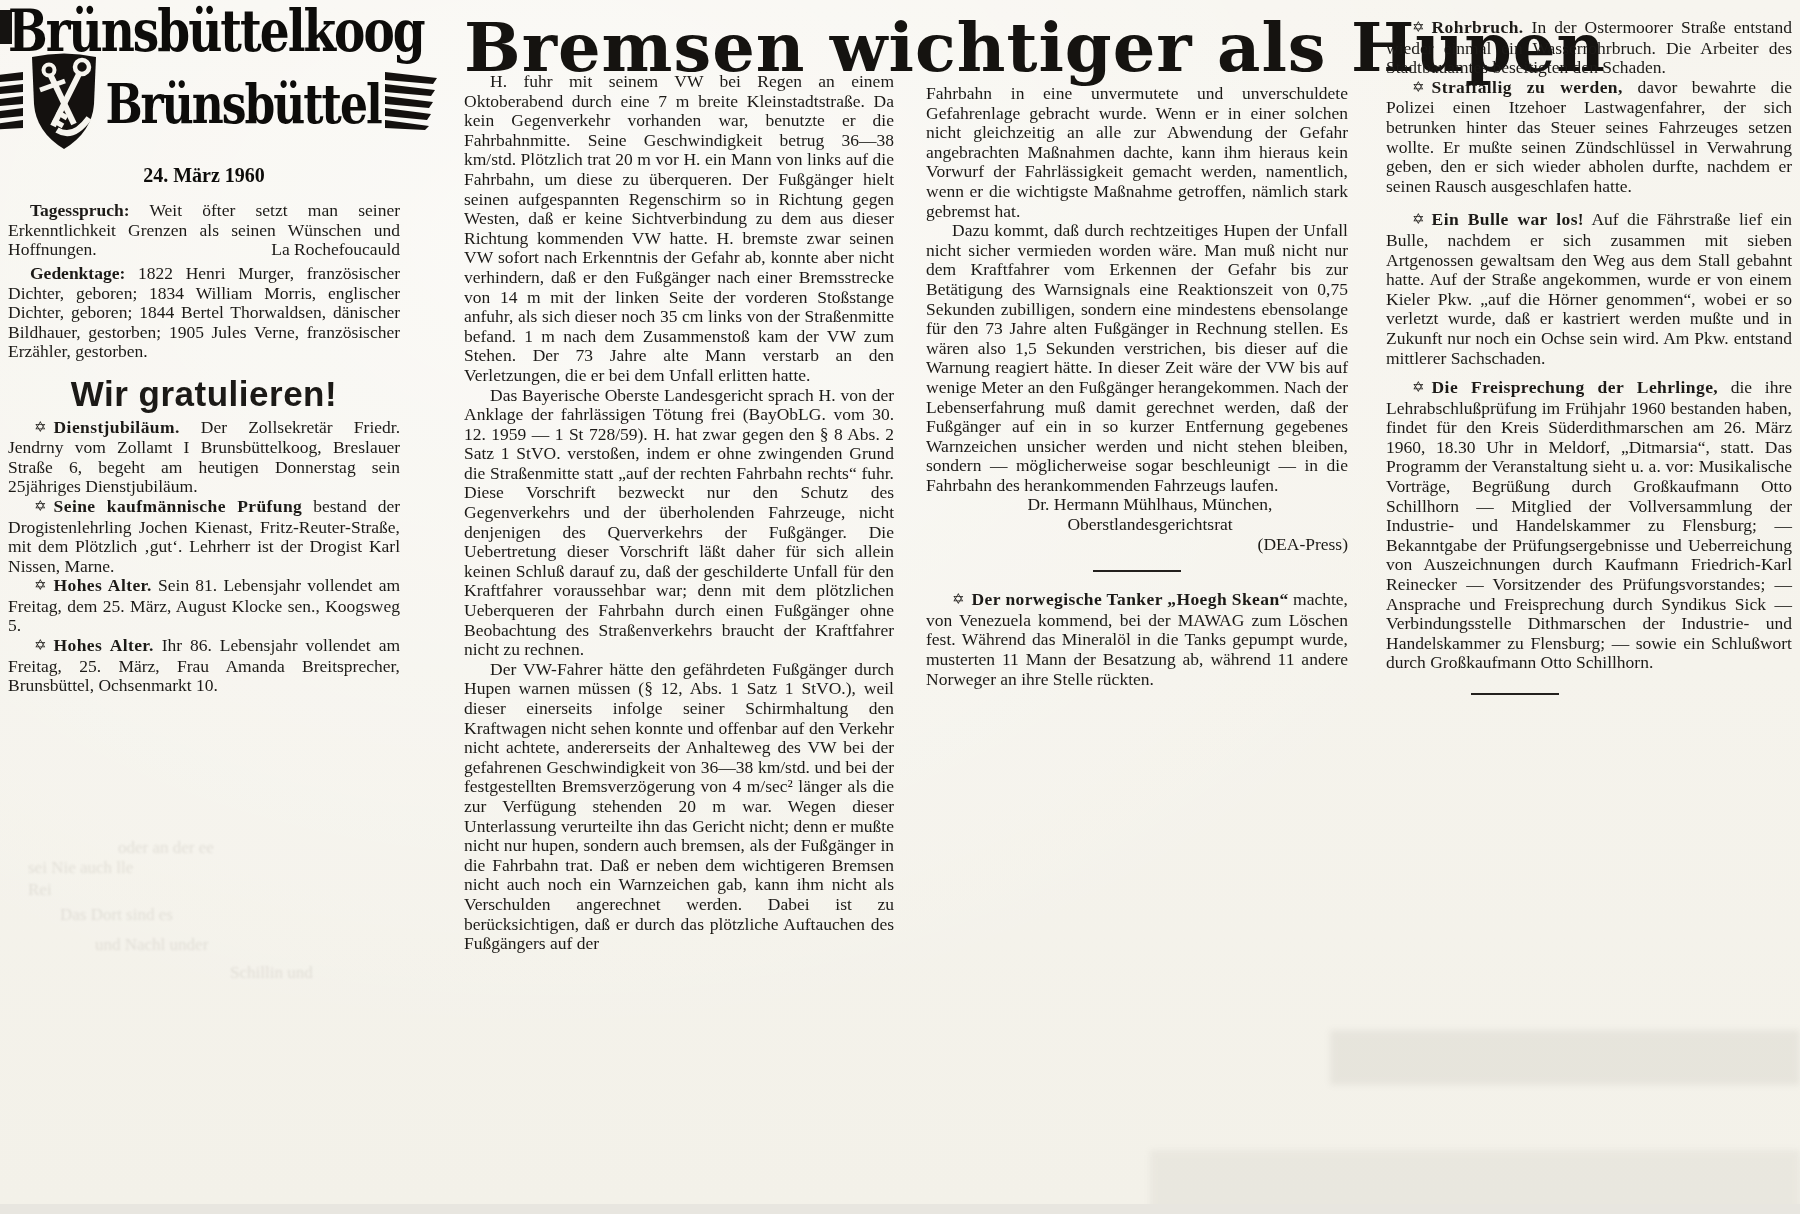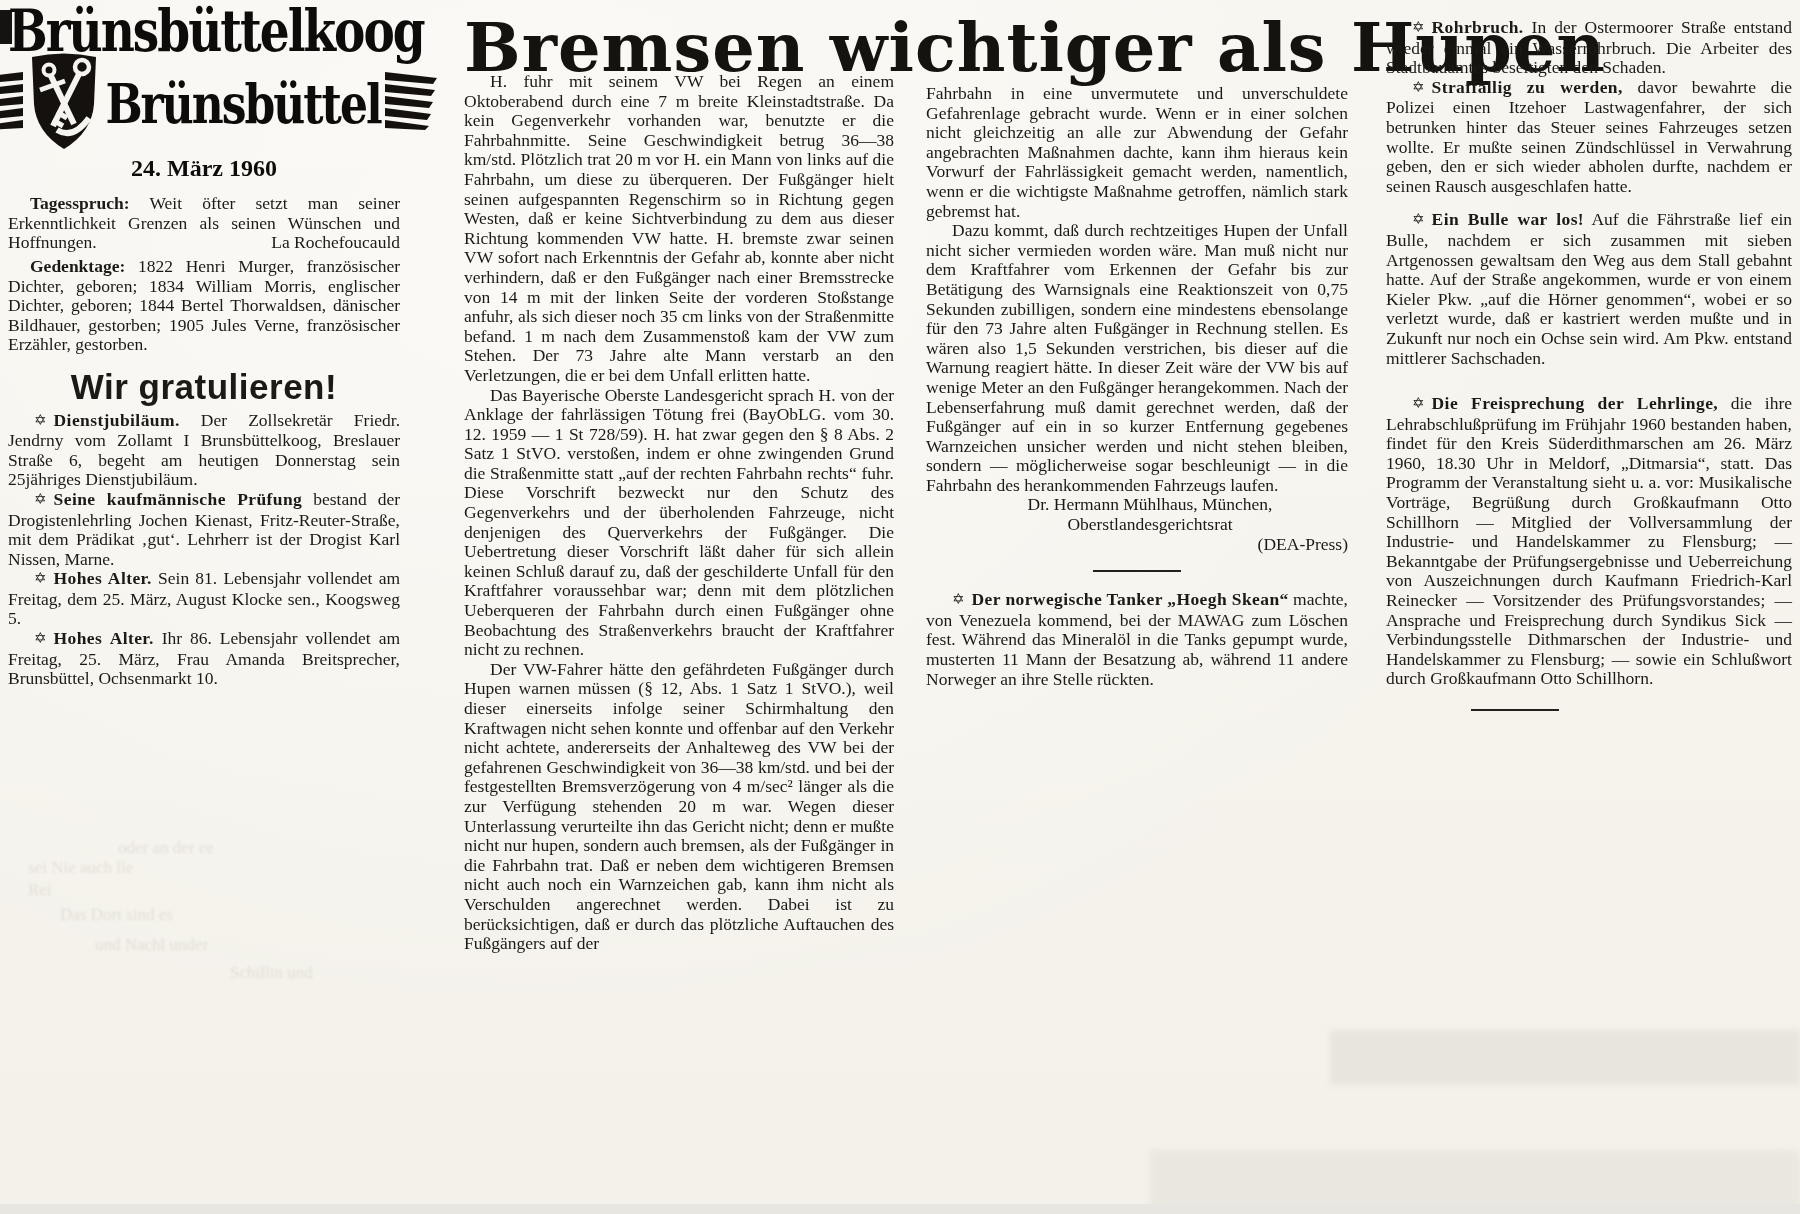--- a/index.html
+++ b/index.html
@@ -26,21 +26,21 @@
     font-family:"DejaVu Serif", serif;font-weight:bold;font-size:47px;
     letter-spacing:-2px;transform:scaleY(1.25);transform-origin:top center;
     white-space:nowrap;margin-top:10px;
   }
   .mast-line2{display:flex;align-items:center;justify-content:center;gap:4px;margin-top:16px;height:100px;}
   .mast-line2 .title2{
     font-family:"DejaVu Serif", serif;font-weight:bold;font-size:44px;
     letter-spacing:-2px;transform:scaleY(1.25);white-space:nowrap;
   }
   .edge-mark{position:absolute;left:0;top:10px;width:12px;height:34px;background:#151311;}
-  .date-line{text-align:center;font-weight:bold;font-size:24px;margin:5px 0 16px 0;font-family:"Liberation Serif",serif;}
+  .date-line{text-align:center;font-weight:bold;font-size:20px;margin:12px 0 16px 0;font-family:"Liberation Serif",serif;}
 
   .lead{font-weight:bold;}
   .attrib{float:right;}
   .gratulieren{
     text-align:center;font-family:"Liberation Sans", sans-serif;font-weight:bold;
     font-size:35px;margin:22px 0 14px 0;letter-spacing:.5px;text-indent:0;
   }
   .star{font-family:"DejaVu Sans", sans-serif;font-size:15px;margin-right:7px;position:relative;top:-1px;}
   .item{margin-bottom:9px;}
   .item .lead{letter-spacing:.4px;}
@@ -122,21 +122,21 @@
     </p>
 
     <div class="gratulieren">Wir gratulieren!</div>
 
     <p class="item">
       <span class="star">✡</span><span class="lead">Dienstjubiläum.</span>
       <span>Der Zollsekretär Friedr. Jendrny vom Zollamt I Brunsbüttelkoog, Breslauer Straße 6, begeht am heutigen Donnerstag sein 25jähriges Dienstjubiläum.</span>
     </p>
     <p class="item">
       <span class="star">✡</span><span class="lead">Seine kaufmännische Prüfung</span>
-      <span>bestand der Drogistenlehrling Jochen Kienast, Fritz-Reuter-Straße, mit dem Prädikat ‚gut‘. Lehrherr ist der Drogist Karl Nissen, Marne.</span>
+      <span>bestand der Drogistenlehrling Jochen Kienast, Fritz-Reuter-Straße, mit dem Plötzlich ‚gut‘. Lehrherr ist der Drogist Karl Nissen, Marne.</span>
     </p>
     <p class="item">
       <span class="star">✡</span><span class="lead">Hohes Alter.</span>
       <span>Sein 81. Lebensjahr vollendet am Freitag, dem 25. März, August Klocke sen., Koogsweg 5.</span>
     </p>
     <p class="item">
       <span class="star">✡</span><span class="lead">Hohes Alter.</span>
       <span>Ihr 86. Lebensjahr vollendet am Freitag, 25. März, Frau Amanda Breitsprecher, Brunsbüttel, Ochsenmarkt 10.</span>
     </p>
   </div>
@@ -168,21 +168,21 @@
       <span>In der Ostermoorer Straße entstand wieder einmal ein Wasserrohrbruch. Die Arbeiter des Stadtbauamtes beseitigten den Schaden.</span>
     </p>
     <p class="item" style="">
       <span class="star">✡</span><span class="lead">Straffällig zu werden,</span>
       <span>davor bewahrte die Polizei einen Itzehoer Lastwagenfahrer, der sich betrunken hinter das Steuer seines Fahrzeuges setzen wollte. Er mußte seinen Zündschlüssel in Verwahrung geben, den er sich wieder abholen durfte, nachdem er seinen Rausch ausgeschlafen hatte.</span>
     </p>
     <p class="item" style="margin-top:14px;">
       <span class="star">✡</span><span class="lead">Ein Bulle war los!</span>
       <span>Auf die Fährstraße lief ein Bulle, nachdem er sich zusammen mit sieben Artgenossen gewaltsam den Weg aus dem Stall gebahnt hatte. Auf der Straße angekommen, wurde er von einem Kieler Pkw. „auf die Hörner genommen“, wobei er so verletzt wurde, daß er kastriert werden mußte und in Zukunft nur noch ein Ochse sein wird. Am Pkw. entstand mittlerer Sachschaden.</span>
     </p>
-    <p class="item" style="margin-top:26px;">
+    <p class="item" style="margin-top:10px;">
       <span class="star">✡</span><span class="lead">Die Freisprechung der Lehrlinge,</span>
       <span>die ihre Lehrabschlußprüfung im Frühjahr 1960 bestanden haben, findet für den Kreis Süderdithmarschen am 26. März 1960, 18.30 Uhr in Meldorf, „Ditmarsia“, statt. Das Programm der Veranstaltung sieht u. a. vor: Musikalische Vorträge, Begrüßung durch Großkaufmann Otto Schillhorn — Mitglied der Vollversammlung der Industrie- und Handelskammer zu Flensburg; — Bekanntgabe der Prüfungsergebnisse und Ueberreichung von Auszeichnungen durch Kaufmann Friedrich-Karl Reinecker — Vorsitzender des Prüfungsvorstandes; — Ansprache und Freisprechung durch Syndikus Sick — Verbindungsstelle Dithmarschen der Industrie- und Handelskammer zu Flensburg; — sowie ein Schlußwort durch Großkaufmann Otto Schillhorn.</span>
     </p>
     <hr class="divider" style="margin-top:20px;margin-left:85px;">
   </div>
 
   <span class="ghost" style="left:118px;top:838px;">oder an          der          ee</span>
   <span class="ghost" style="left:28px;top:858px;">sei                    Nie            auch          lle</span>
   <span class="ghost" style="left:28px;top:880px;">Rei</span>
   <span class="ghost" style="left:60px;top:905px;">Das  Dort  sind  es</span>

